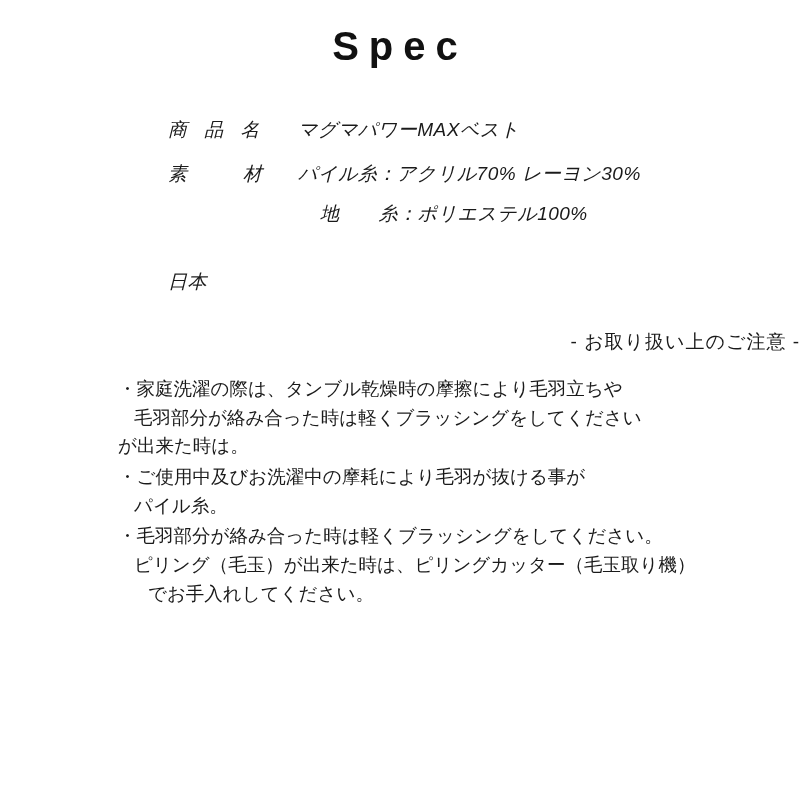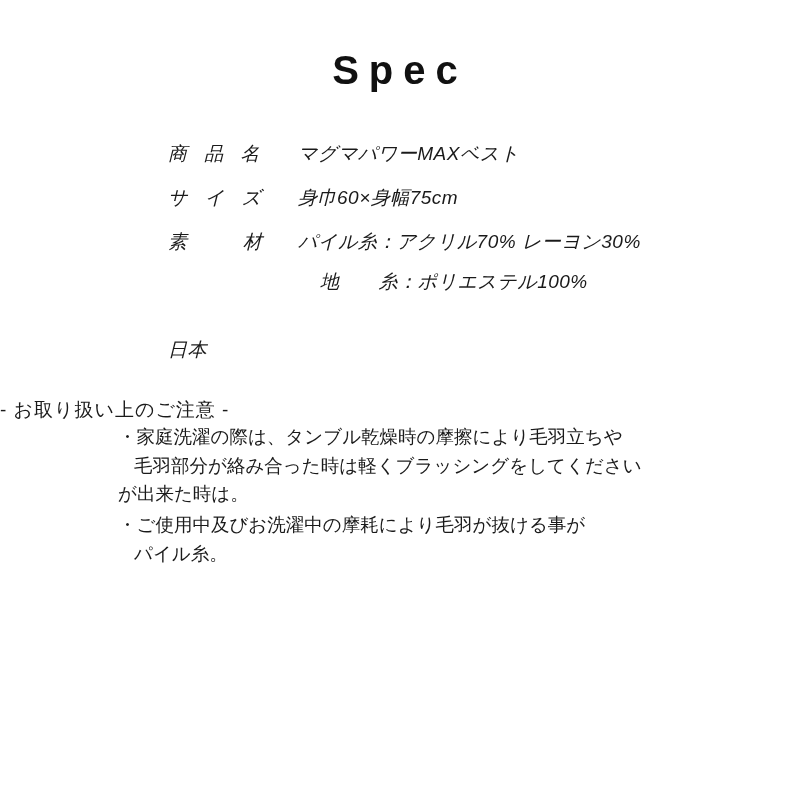--- a/index.html
+++ b/index.html
@@ -18,21 +18,21 @@
     position: relative;
     width: 800px;
     height: 800px;
     box-sizing: border-box;
   }
   .title {
     text-align: center;
     font-size: 40px;
     font-weight: bold;
     letter-spacing: 10px;
-    padding-top: 48px;
+    padding-top: 24px;
     color: #111;
   }
 
   .spec-table {
     margin-top: 48px;
     margin-left: 168px;
     width: 560px;
     font-style: italic;
   }
   .spec-row {
@@ -60,28 +60,28 @@
   }
   .spec-value.indent {
     padding-left: 22px;
   }
 
   .origin-row {
     margin-top: 42px;
   }
 
   .notes-heading {
-    text-align: left;
+    text-align: right;
     font-size: 19px;
     margin-top: 34px;
     letter-spacing: 1px;
   }
 
   .notes {
-    margin-top: 0;
+    margin-top: 20px;
     margin-left: 118px;
     width: 610px;
   }
   .note-item {
     font-size: 18.5px;
     line-height: 1.55;
     margin-bottom: 2px;
   }
   .note-line {
     display: block;
@@ -97,24 +97,20 @@
 
   <div class="title">Spec</div>
 
   <div class="spec-table">
 
     <div class="spec-row">
       <div class="spec-label">商 品 名</div>
       <div class="spec-value">マグマパワーMAXベスト</div>
     </div>
 
-    <div class="spec-row">
-      <div class="spec-label">サ イ ズ</div>
-      <div class="spec-value">身巾60×身幅75cm</div>
-    </div>
 
     <div class="spec-row">
       <div class="spec-label">素　　材</div>
       <div class="spec-value">パイル糸：アクリル70% レーヨン30%</div>
     </div>
 
     <div class="spec-row sub">
       <div class="spec-label"></div>
       <div class="spec-value indent">地　　糸：ポリエステル100%</div>
     </div>
@@ -134,16 +130,21 @@
       <span class="note-line">・家庭洗濯の際は、タンブル乾燥時の摩擦により毛羽立ちや</span>
       <span class="note-line ind1">毛羽部分が絡み合った時は軽くブラッシングをしてください</span>
       <span class="note-line">が出来た時は。</span>
     </div>
 
     <div class="note-item">
       <span class="note-line">・ご使用中及びお洗濯中の摩耗により毛羽が抜ける事が</span>
       <span class="note-line ind1">パイル糸。</span>
     </div>
 
+    <div class="note-item">
+      <span class="note-line">・毛羽部分が絡み合った時は軽くブラッシングをしてください。</span>
+      <span class="note-line ind1">ピリング（毛玉）が出来た時は、ピリングカッター（毛玉取り機）</span>
+      <span class="note-line ind2">でお手入れしてください。</span>
+    </div>
 
   </div>
 
 </div>
 
 </body></html>

